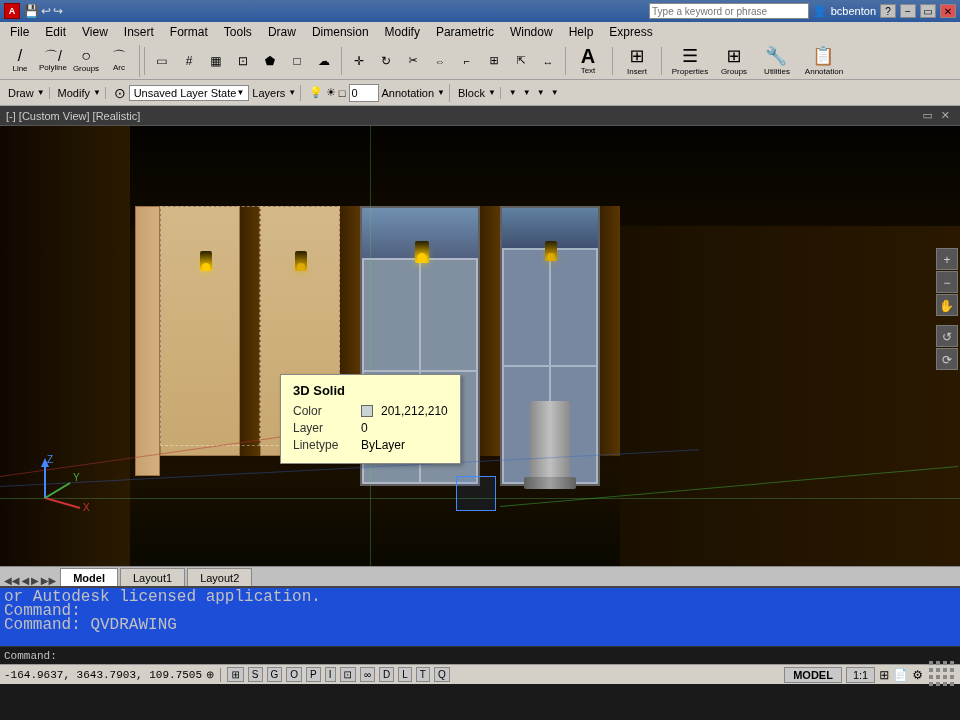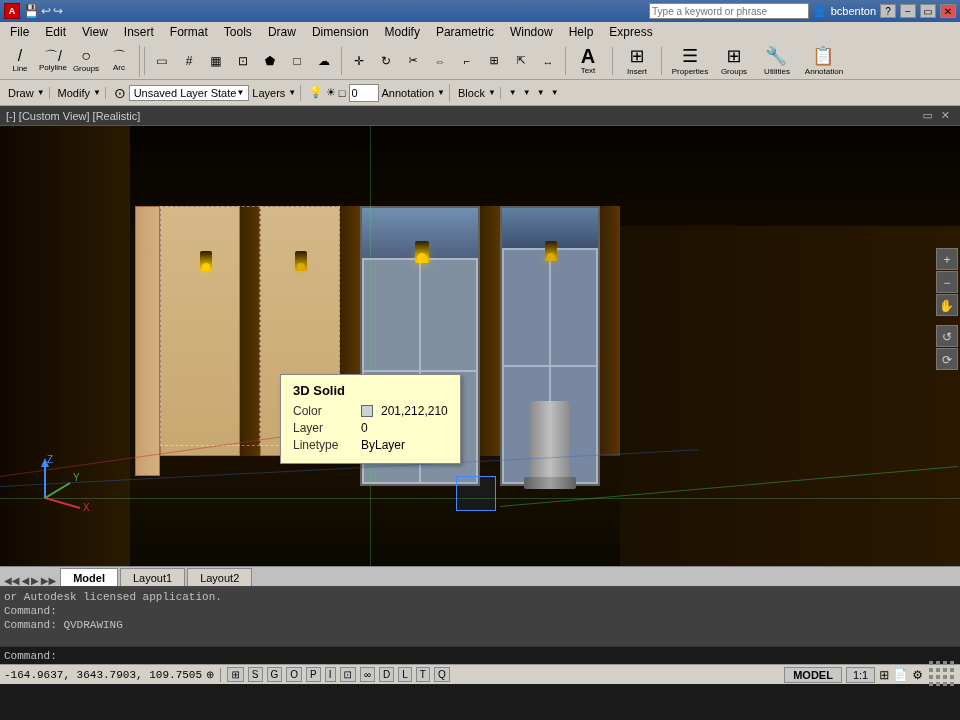--- a/index.html
+++ b/index.html
@@ -69,21 +69,21 @@
 
     
     #tab-bar { height: 20px; background: #c0c0c0; display: flex; align-items: flex-end; padding: 0 4px; border-top: 1px solid #888; }
     .tab { height: 18px; padding: 0 12px; background: #d4d0c8; border: 1px solid #888; border-bottom: none; font-size: 11px; line-height: 18px; cursor: pointer; margin-right: 2px; }
     .tab.active { background: #fff; font-weight: bold; }
     #tab-left-nav { display: flex; gap: 2px; margin-right: 4px; align-items: center; }
     .tab-nav-btn { font-size: 10px; cursor: pointer; color: #444; }
 
     
     #command-area { height: 78px; background: #000; border-top: 2px solid #444; display: flex; flex-direction: column; }
-    #command-output { flex: 1; background: #404040; color: #c0c0c0; font-size: 11px; padding: 2px 4px; font-family: 'Courier New', monospace; overflow: hidden; }
+    #command-output { flex: 1; background: #1d4ed8; color: #c0c0c0; font-size: 16px; padding: 2px 4px; font-family: 'Courier New', monospace; overflow: hidden; }
     .cmd-line { line-height: 14px; }
     #command-input-row { height: 18px; background: #1a1a1a; display: flex; align-items: center; padding: 0 4px; border-top: 1px solid #333; }
     #command-prompt { color: #c0c0c0; font-size: 11px; font-family: 'Courier New', monospace; }
 
     
     #status-bar { height: 20px; background: #d4d0c8; display: flex; align-items: center; padding: 0 4px; font-size: 11px; gap: 4px; border-top: 1px solid #999; }
     .status-coord { min-width: 180px; color: #000; font-family: 'Courier New', monospace; font-size: 11px; }
     .status-sep { width: 1px; height: 14px; background: #888; margin: 0 2px; }
     #status-right { margin-left: auto; display: flex; align-items: center; gap: 3px; }
     .status-mode { padding: 1px 8px; background: #c8c8c8; border: 1px solid #888; font-size: 11px; font-weight: bold; }

